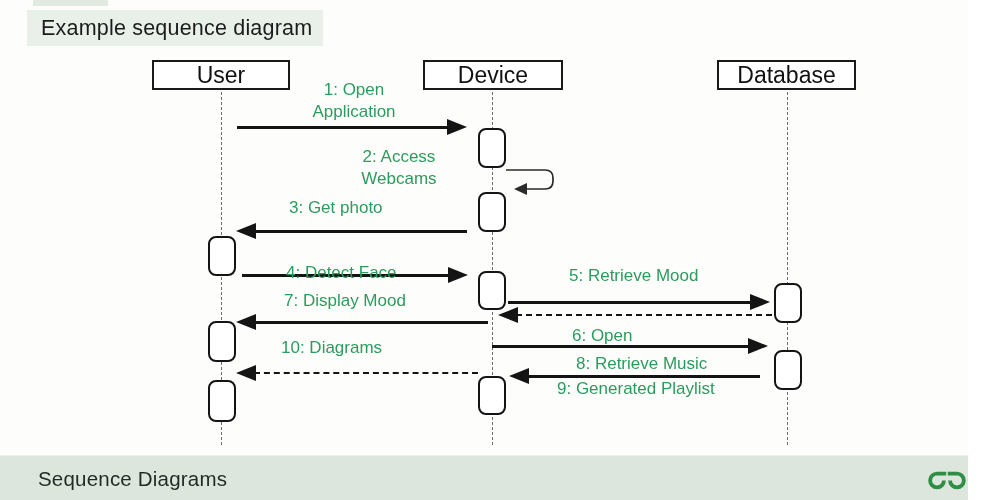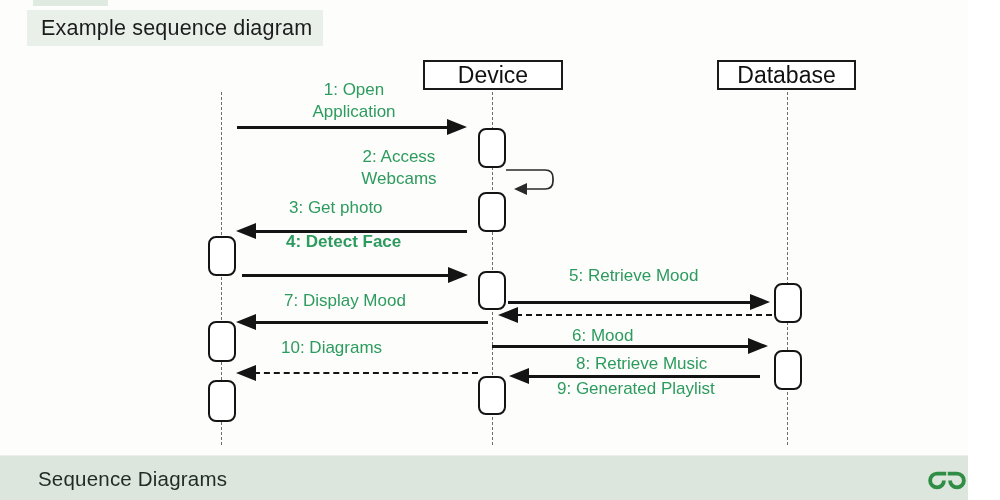--- a/index.html
+++ b/index.html
@@ -33,20 +33,23 @@
 <body>
 
 <div id="stage">
 
   <div class="top-strip"></div>
 
   <div class="title-hl">
     <div class="title-text">Example sequence diagram</div>
   </div>
 
+  <div class="actor" style="left:152px;top:60px;width:138px;">
+    <span>User</span>
+  </div>
   <div class="actor" style="left:717px;top:60px;width:139px;">
     <span>Database</span>
   </div>
   <div class="actor" style="left:423px;top:60px;width:140px;">
     <span>Device</span>
   </div>
 
   <div class="lifeline" style="left:221px;"></div>
   <div class="lifeline" style="left:492px;"></div>
   <div class="lifeline" style="left:787px;"></div>
@@ -70,29 +73,29 @@
     <polygon points="9,22 22,16 22,28" fill="#2a2a2a"></polygon>
   </svg>
   <div class="msg wrap" style="left:348px;top:146px;">2: Access Webcams</div>
 
   <div class="ah-l" style="left:236px;top:223px;"></div>
   <div class="ln" style="left:254px;top:230px;width:213px;"></div>
   <div class="msg" style="left:289px;top:198px;">3: Get photo</div>
 
   <div class="ln" style="left:242px;top:274px;width:208px;"></div>
   <div class="ah-r" style="left:448px;top:267px;"></div>
-  <div class="msg" style="left:286px;top:232px;font-weight:bold;">4: Detect Face</div>
+  <div class="msg" style="left:286px;top:263px;">4: Detect Face</div>
 
   <div class="ln" style="left:508px;top:301px;width:244px;"></div>
   <div class="ah-r" style="left:750px;top:294px;"></div>
   <div class="msg" style="left:569px;top:266px;">5: Retrieve Mood</div>
 
   <div class="ah-l" style="left:498px;top:307px;"></div>
   <div class="lnd" style="left:516px;top:314px;width:256px;"></div>
-  <div class="msg" style="left:572px;top:326px;">6: Mood</div>
+  <div class="msg" style="left:572px;top:326px;">6: Open</div>
 
   <div class="ah-l" style="left:236px;top:314px;"></div>
   <div class="ln" style="left:254px;top:321px;width:234px;"></div>
   <div class="msg" style="left:284px;top:291px;">7: Display Mood</div>
 
   <div class="ln" style="left:492px;top:345px;width:258px;"></div>
   <div class="ah-r" style="left:748px;top:338px;"></div>
   <div class="msg" style="left:576px;top:354px;">8: Retrieve Music</div>
 
   <div class="ah-l" style="left:509px;top:368px;"></div>

